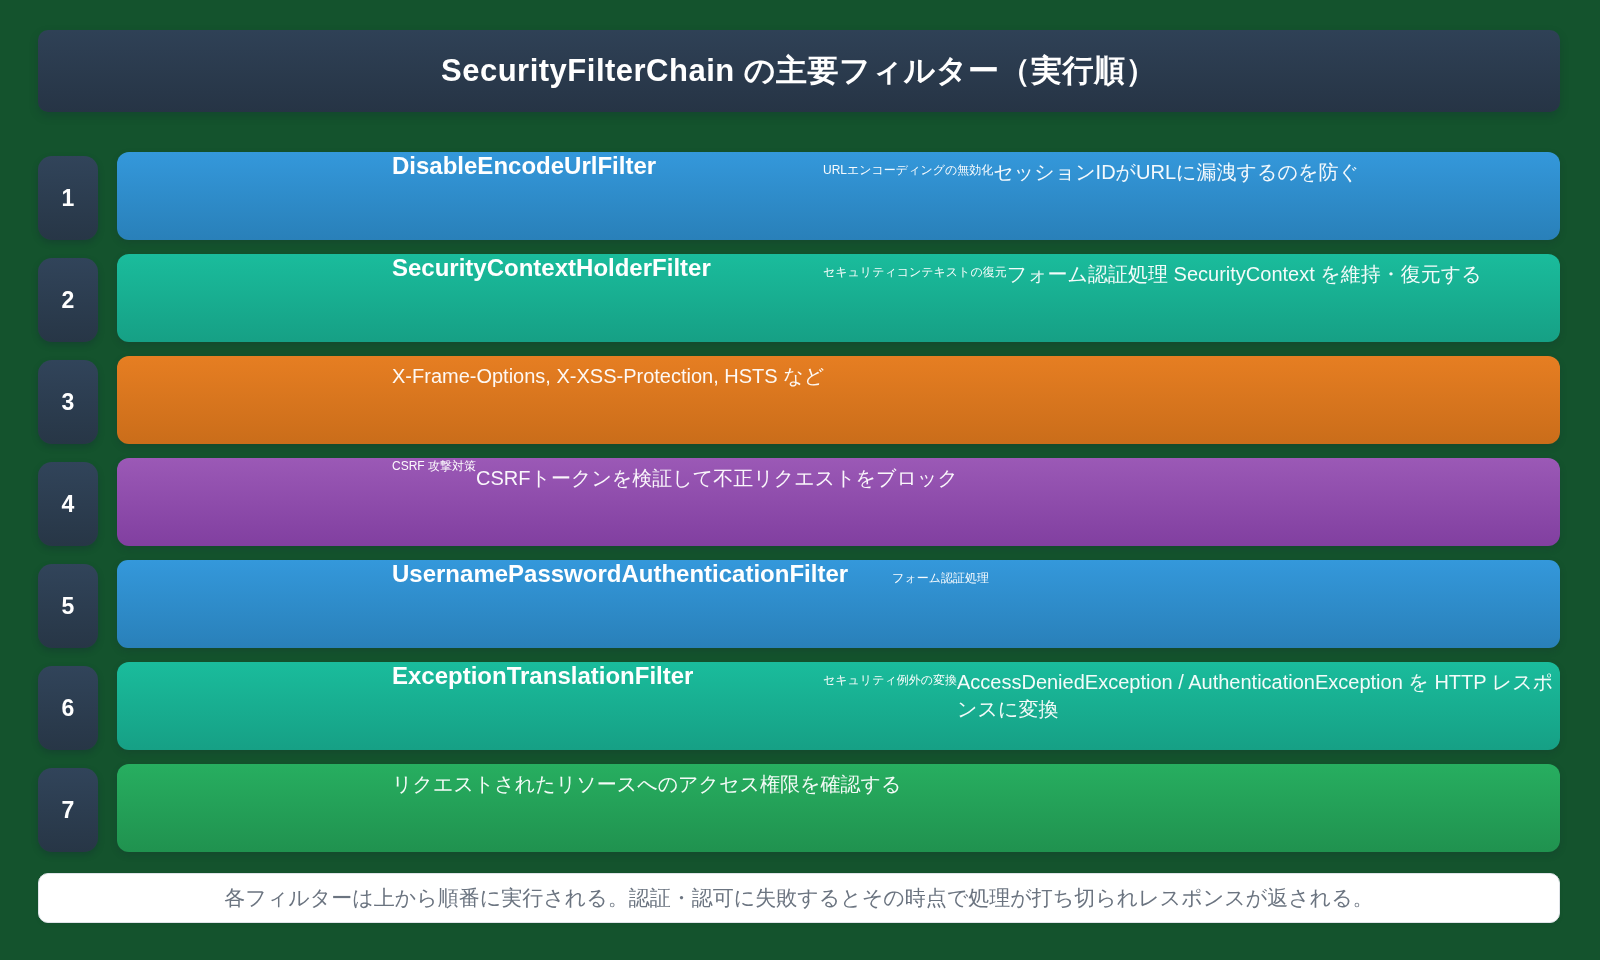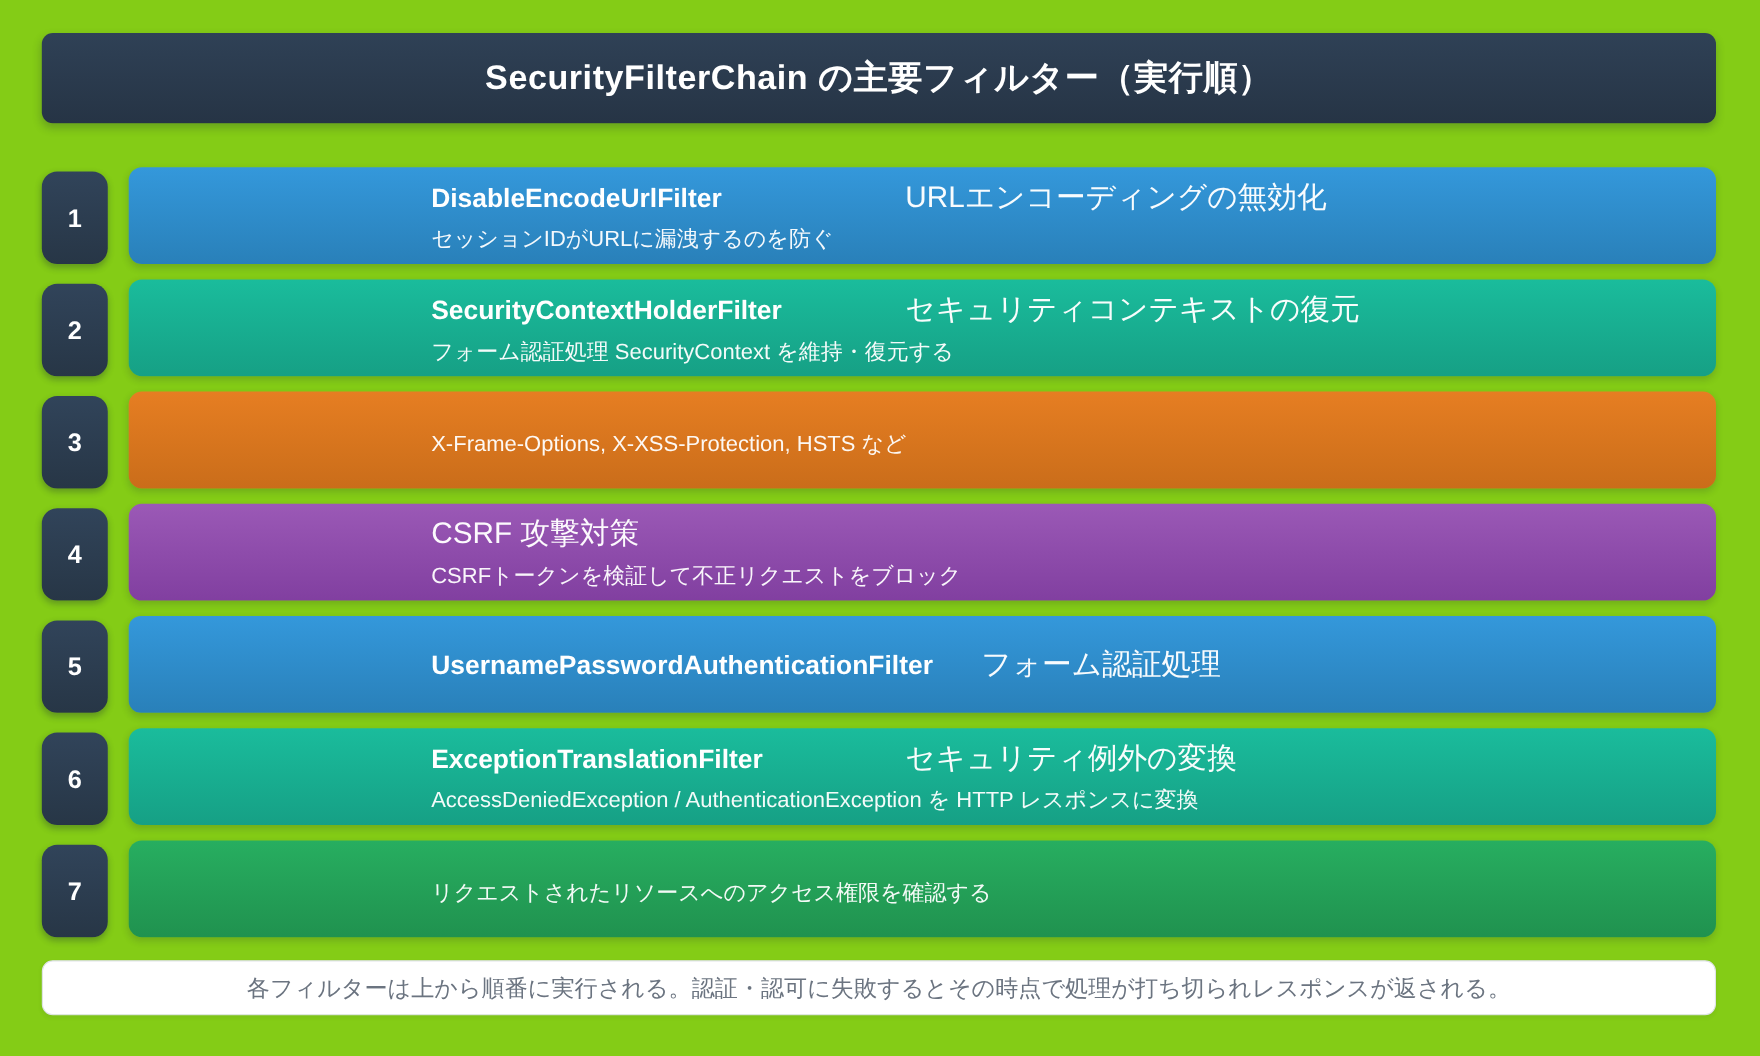--- a/index.html
+++ b/index.html
@@ -6,21 +6,21 @@
   html, body {
     margin: 0;
     padding: 0;
     background: #f3f5f8;
     font-family: "Liberation Sans", "DejaVu Sans", sans-serif;
   }
   .canvas {
     position: relative;
     width: 1600px;
     height: 960px;
-    background: #84cc16;
+    background: #14532d;
     overflow: hidden;
     box-sizing: border-box;
     padding: 30px 40px 0 38px;
   }
   .title-bar {
     height: 82px;
     border-radius: 10px;
     background: linear-gradient(180deg, #2f4156 0%, #263445 100%);
     box-shadow: 0 4px 8px rgba(20,35,50,0.25);
     display: flex;
@@ -57,39 +57,39 @@
   .badge span {
     color: #ffffff;
     font-size: 23px;
     font-weight: bold;
   }
   .bar {
     flex: 1 1 auto;
     border-radius: 12px;
     box-shadow: 0 3px 7px rgba(20,35,50,0.18);
     display: flex;
-    flex-direction: column;
-    justify-content: center;
+    flex-direction: row;
+    justify-content: flex-start;
     padding-left: 275px;
     box-sizing: border-box;
     color: #ffffff;
   }
   .line1 {
     display: flex;
     align-items: baseline;
     gap: 44px;
   }
   .fname {
     font-size: 24px;
     font-weight: bold;
     min-width: 387px;
     white-space: nowrap;
   }
   .flabel {
-    font-size: 27px;
+    font-size: 12px;
     color: rgba(255,255,255,0.97);
     white-space: nowrap;
   }
   .fdesc {
     margin-top: 7px;
     font-size: 20px;
     color: rgba(255,255,255,0.95);
   }
   .note-box {
     margin-top: 21px;

